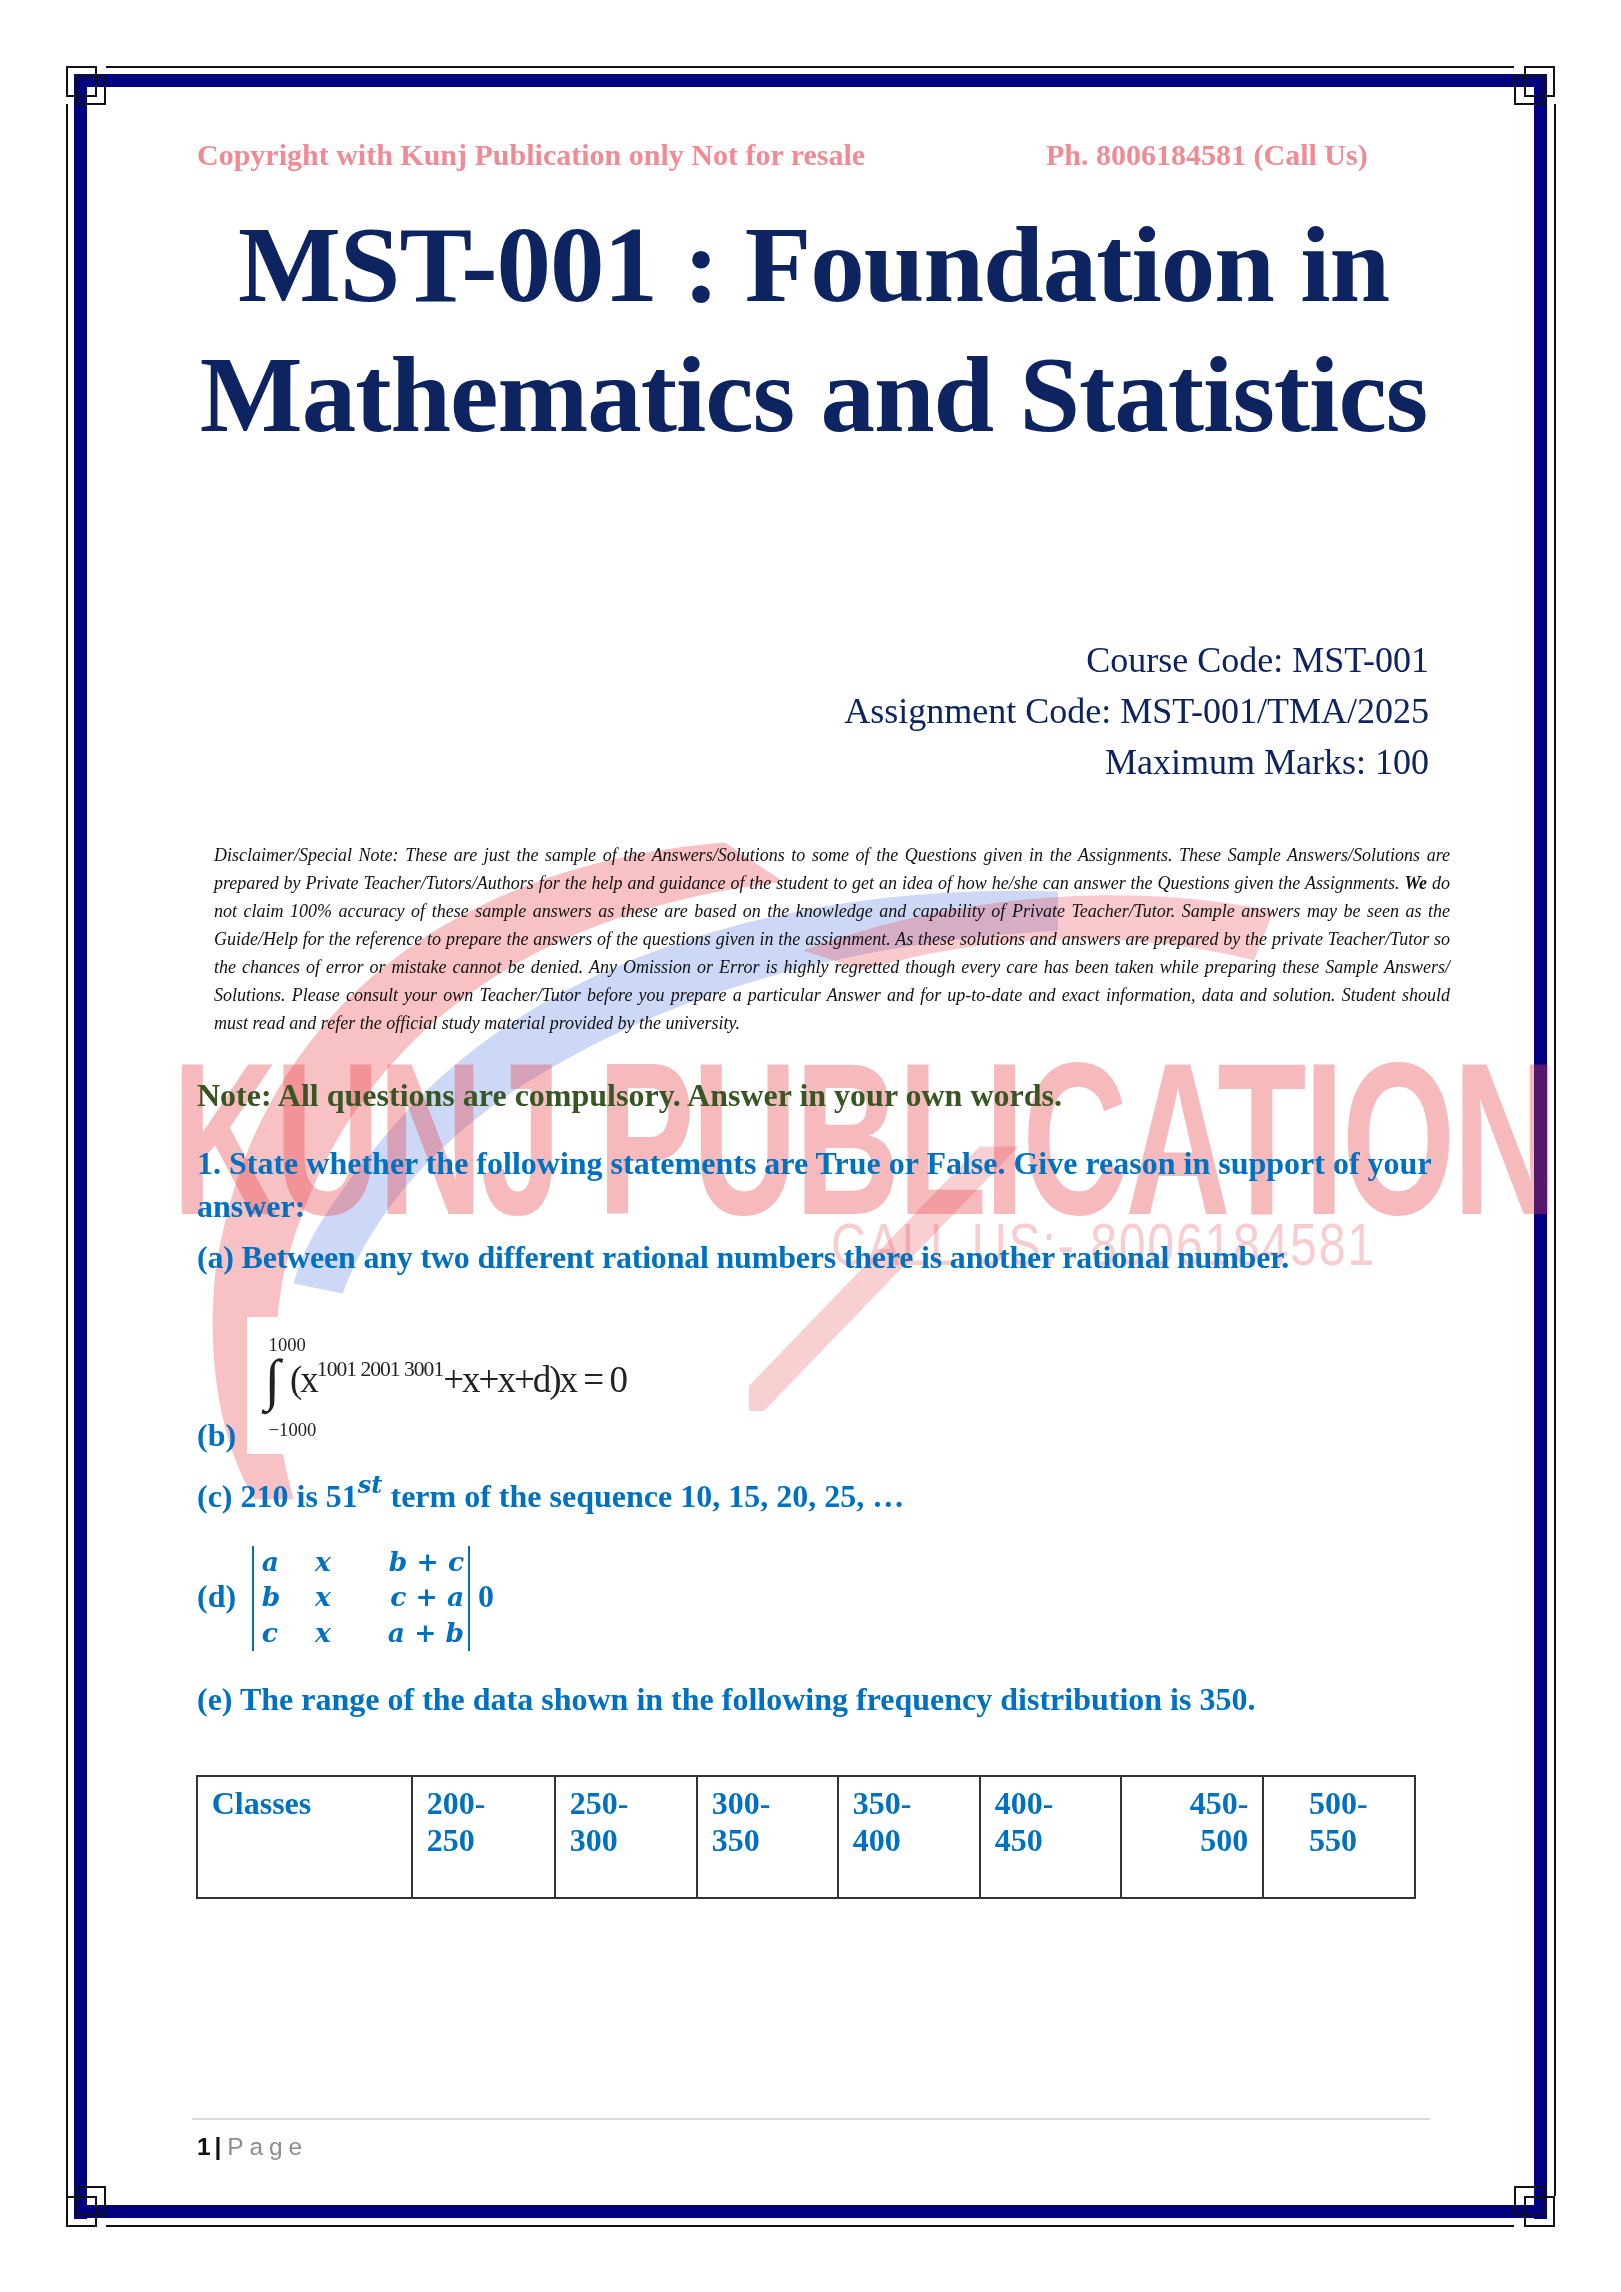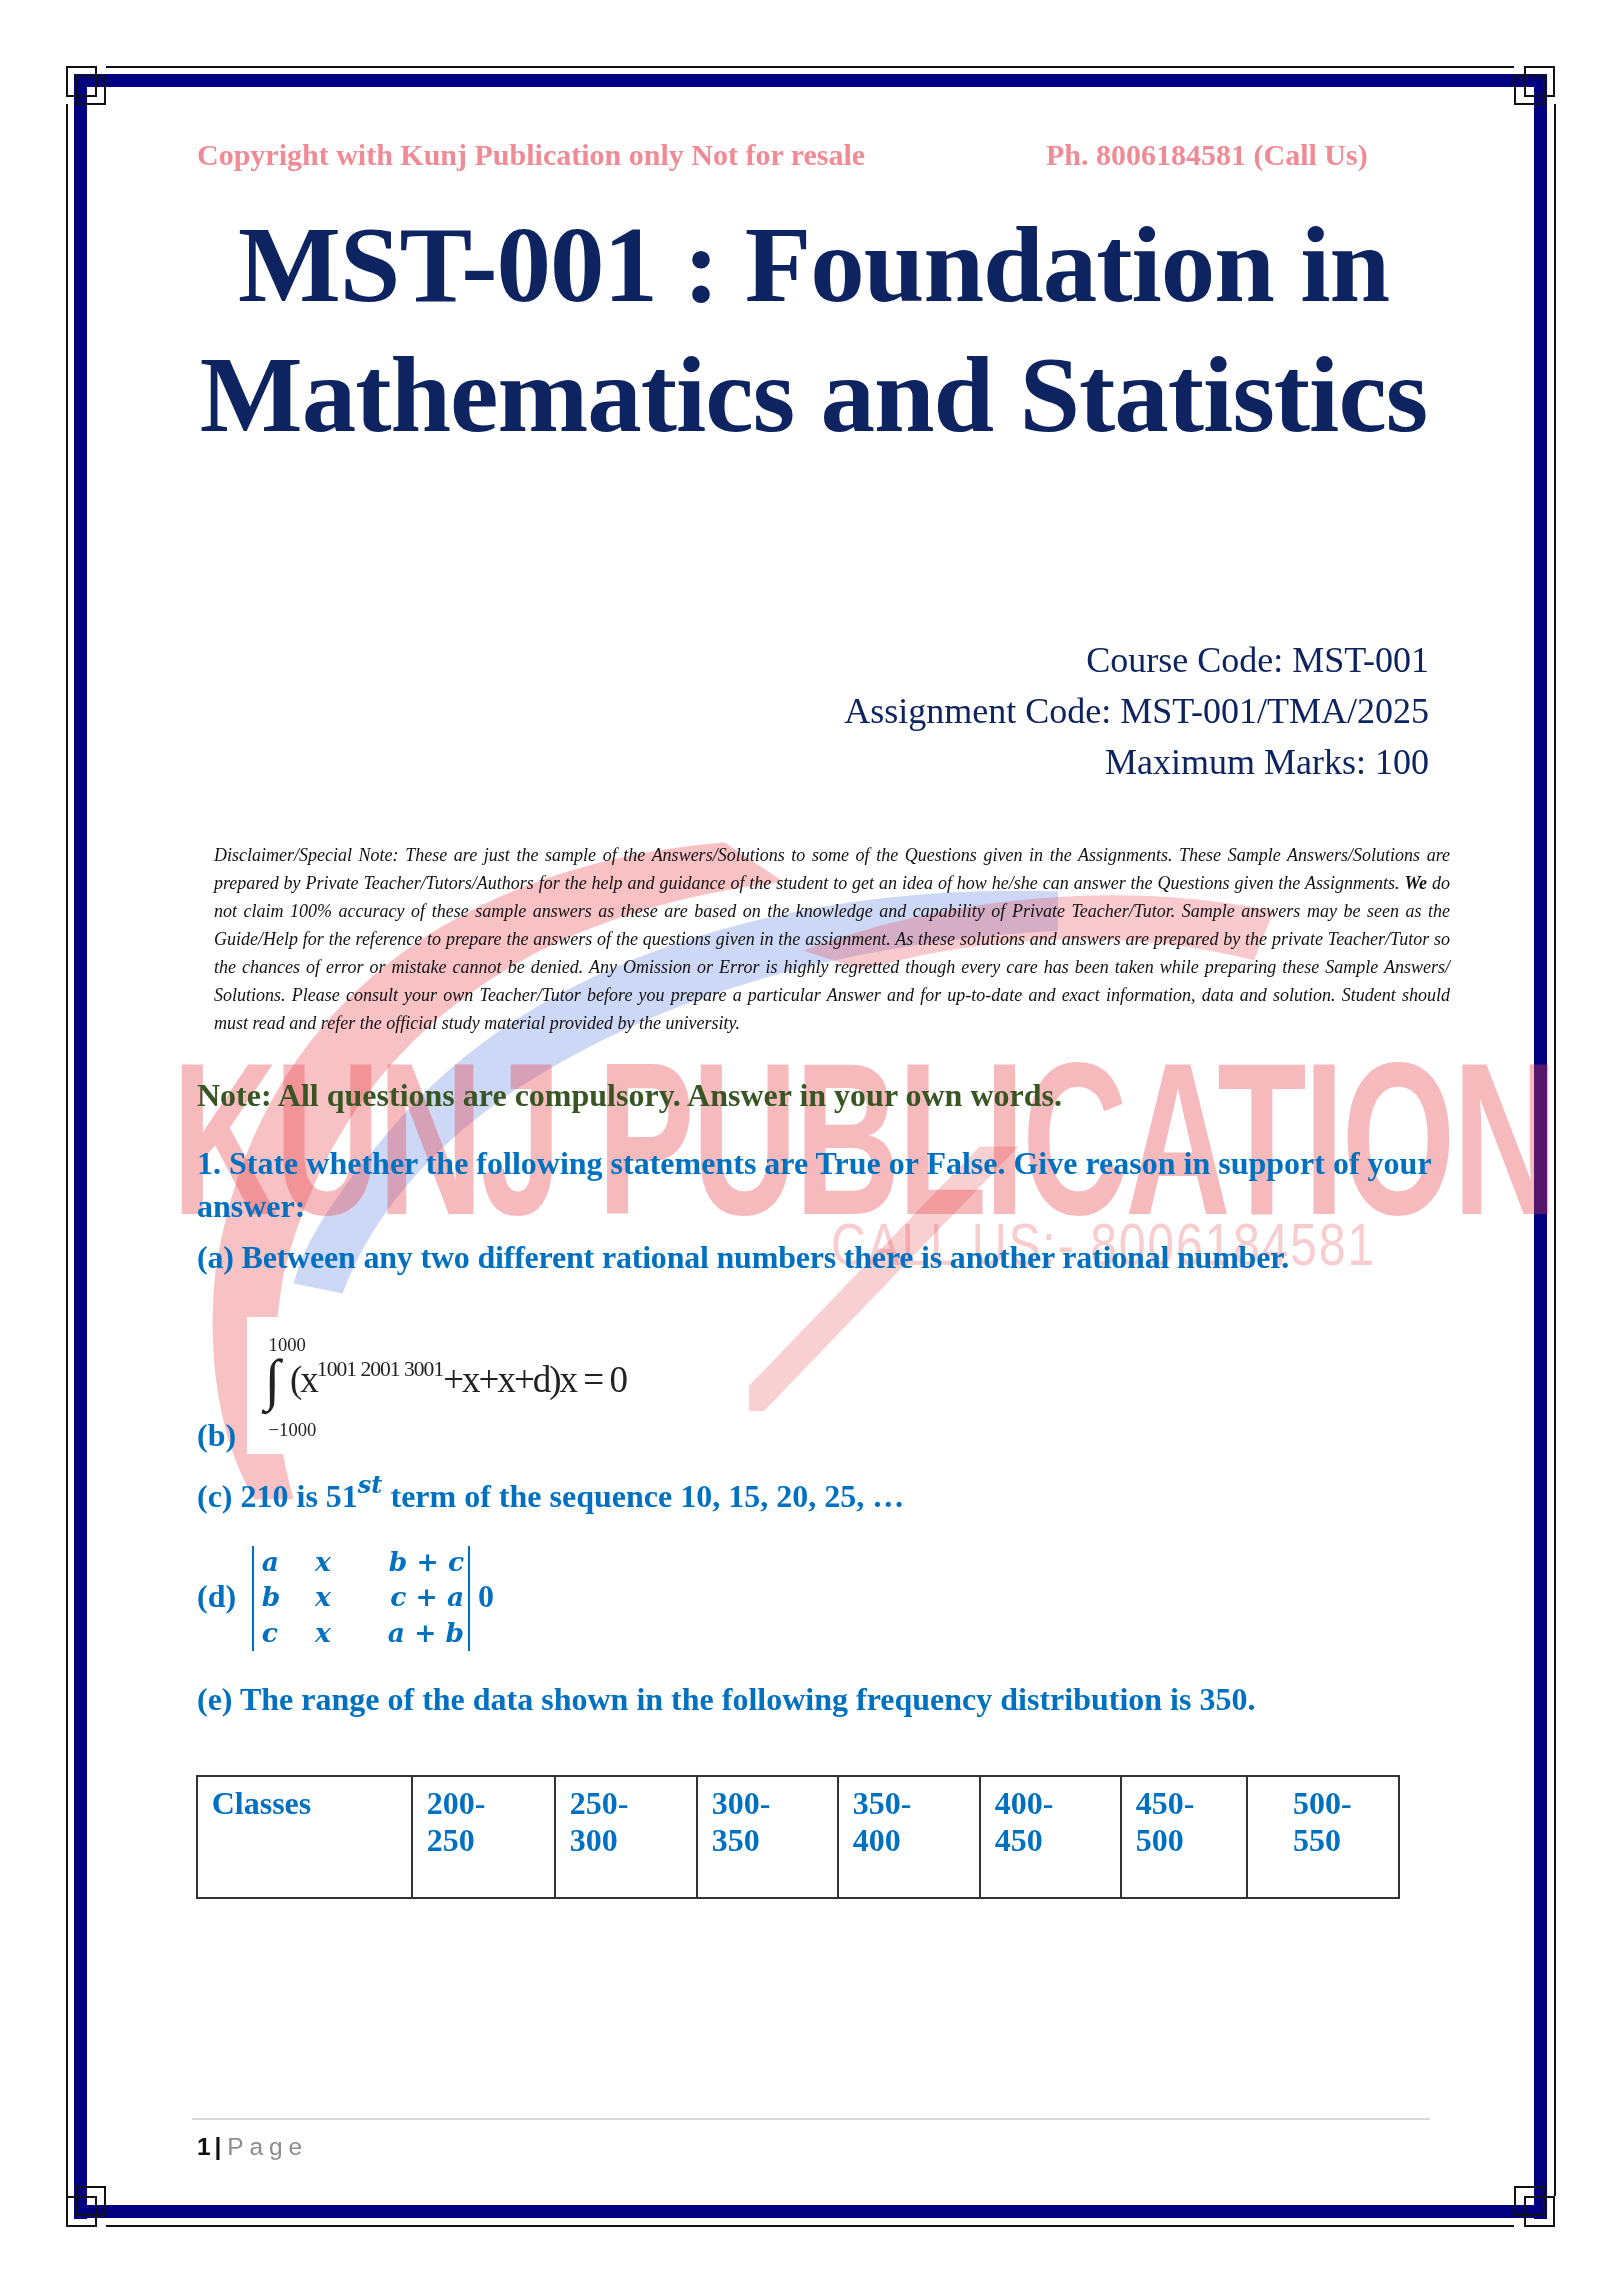--- a/index.html
+++ b/index.html
@@ -187,21 +187,21 @@
           <div>350</div>
         </td>
     <td style="width:142px;">
           <div>350-</div>
           <div>400</div>
         </td>
     <td style="width:141px;">
           <div>400-</div>
           <div>450</div>
         </td>
-    <td style="width:126px;">
+    <td style="width:142px;text-align:right;">
           <div>450-</div>
           <div>500</div>
         </td>
     <td style="width:152px;padding-left:45px;">
           <div>500-</div>
           <div>550</div>
         </td>
   </tr>
 </tbody>
   </table>

